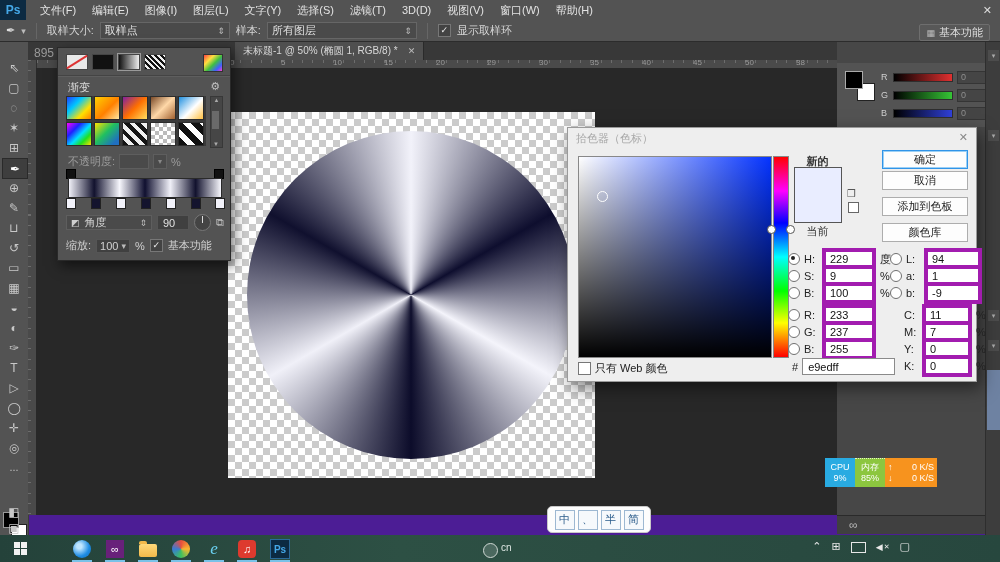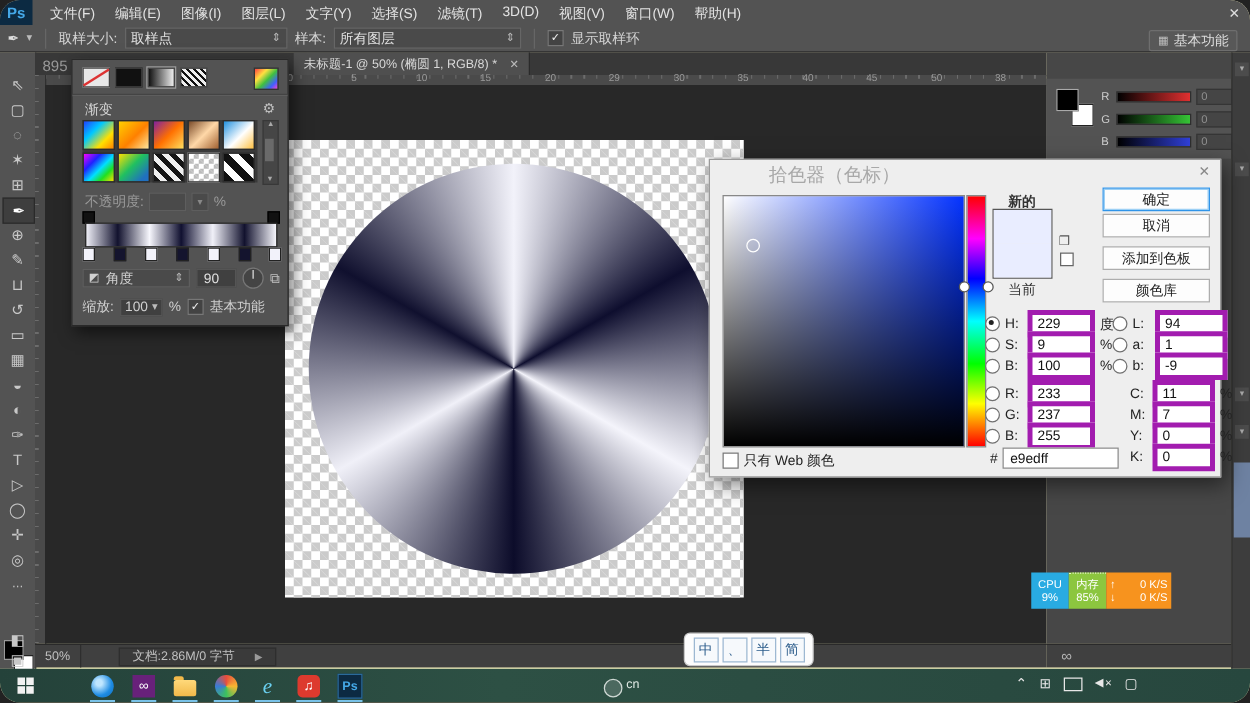--- a/index.html
+++ b/index.html
@@ -1,18 +1,18 @@
 <!DOCTYPE html>
 <html><head>
 <meta charset="utf-8">
 <style>
   html,body{margin:0;padding:0;background:#222;}
   #screen{position:relative;width:1000px;height:562px;overflow:hidden;
     font-family:"Liberation Sans","DejaVu Sans",sans-serif;font-size:11px;color:#dcdcdc;
-    background:#fef9c3;user-select:none;border-radius:16px;}
+    background:#4c1d95;user-select:none;}
   .abs{position:absolute;}
   
   .menubar{left:0;top:0;width:1000px;height:20px;background:#535353;border-bottom:1px solid #404040;display:flex;align-items:center;}
   .pslogo{width:26px;height:20px;background:#0c2a42;color:#45a8e8;font-weight:bold;font-size:12px;display:flex;align-items:center;justify-content:center;margin-right:6px;}
   .mi{padding:0 8px;color:#e3e3e3;font-size:11px;}
   .win-close{position:absolute;right:4px;top:2px;color:#ddd;font-size:11px;padding:2px 4px;}
   .optionsbar{left:0;top:20px;width:1000px;height:22px;background:#535353;border-bottom:1px solid #2c2c2c;display:flex;align-items:center;gap:6px;padding-left:6px;box-sizing:border-box;}
   .sep{width:1px;height:16px;background:#666;margin:0 4px;}
   .obl{color:#d5d5d5;}
   .dd{background:#4a4a4a;border:1px solid #666;height:15px;display:flex;align-items:center;padding:0 4px;gap:8px;color:#e0e0e0;}
@@ -109,21 +109,21 @@
   .cstop.w{background:#f2f2fa;} .cstop.d{background:#14142e;}
   .gp-angrow{position:absolute;left:8px;top:166px;display:flex;align-items:center;gap:5px;color:#d0d0d0;}
   .angcombo{width:86px;height:15px;background:#4a4a4a;border:1px solid #5e5e5e;display:flex;align-items:center;gap:5px;padding:0 4px;box-sizing:border-box;}
   .angval{width:32px;height:15px;background:#404040;border:1px solid #555;display:flex;align-items:center;padding-left:5px;box-sizing:border-box;color:#e0e0e0;}
   .dial{width:15px;height:15px;border-radius:50%;background:#444;border:1px solid #777;position:relative;}
   .dial i{position:absolute;left:7px;top:1px;width:1px;height:7px;background:#ddd;}
   .gp-sclrow{position:absolute;left:8px;top:190px;display:flex;align-items:center;gap:5px;color:#d0d0d0;}
   .sclbox{width:34px;height:14px;background:#404040;border:1px solid #555;display:flex;align-items:center;justify-content:space-between;padding:0 3px;box-sizing:border-box;}
   
   .dlg{left:567px;top:127px;width:408px;height:253px;background:#eeeeee;border:1px solid #9a9a9a;box-shadow:4px 6px 16px rgba(0,0,0,.5);color:#222;}
-  .dlg-title{position:absolute;left:8px;top:3px;color:#a8a8a8;font-size:15px;margin-left:39px;}
+  .dlg-title{position:absolute;left:8px;top:3px;color:#a8a8a8;font-size:11px;}
   .dlg-x{position:absolute;right:8px;top:3px;color:#888;font-size:11px;}
   .satfield{position:absolute;left:10px;top:28px;width:192px;height:200px;border:1px solid #888;
     background:linear-gradient(to top,#000,rgba(0,0,0,0)),linear-gradient(to right,#fff,#0433ff);}
   .satmark{position:absolute;left:18px;top:34px;width:9px;height:9px;border:1px solid #fff;border-radius:50%;}
   .huebar{position:absolute;left:205px;top:28px;width:14px;height:200px;border:1px solid #888;
     background:linear-gradient(#f00 0%,#f0f 17%,#00f 33%,#0ff 50%,#0f0 67%,#ff0 83%,#f00 100%);}
   .huemark{position:absolute;width:7px;height:7px;border:1px solid #555;border-radius:50%;background:#fff;top:97px;}
   .newlab{position:absolute;left:226px;top:26px;width:47px;text-align:center;color:#333;font-weight:bold;}
   .swatch{position:absolute;left:226px;top:39px;width:46px;height:54px;border:1px solid #555;}
   .sw-new,.sw-cur{position:absolute;left:0;width:46px;height:27px;}
@@ -307,29 +307,20 @@
     <span class="rn" style="left:657px">45</span>
     <span class="rn" style="left:709px">50</span>
     <span class="rn" style="left:760px">38</span>
   </div>
   <div class="abs rulerv"></div>
 
   <div class="abs canvasbg"></div>
   <div class="abs checker"></div>
   <div class="abs gradcircle"></div>
 
-  <div class="abs statusbar">
-    <div class="zoombox">
-        <span>50%</span>
-      </div>
-    <div class="docinfo">
-      <span>文档:2.86M/0 字节</span>
-      <span style="font-size:8px;color:#999;">▶</span>
-    </div>
-  </div>
 
   <div class="abs rightcol">
     <div class="pbody">
       <div class="fgbg2">
         <div class="bgc"></div>
         <div class="fgc"></div>
       </div>
       <div class="chrow" style="top:8px">
         <span class="chlab">R</span>
         <div class="chtrack tr-r"></div>

